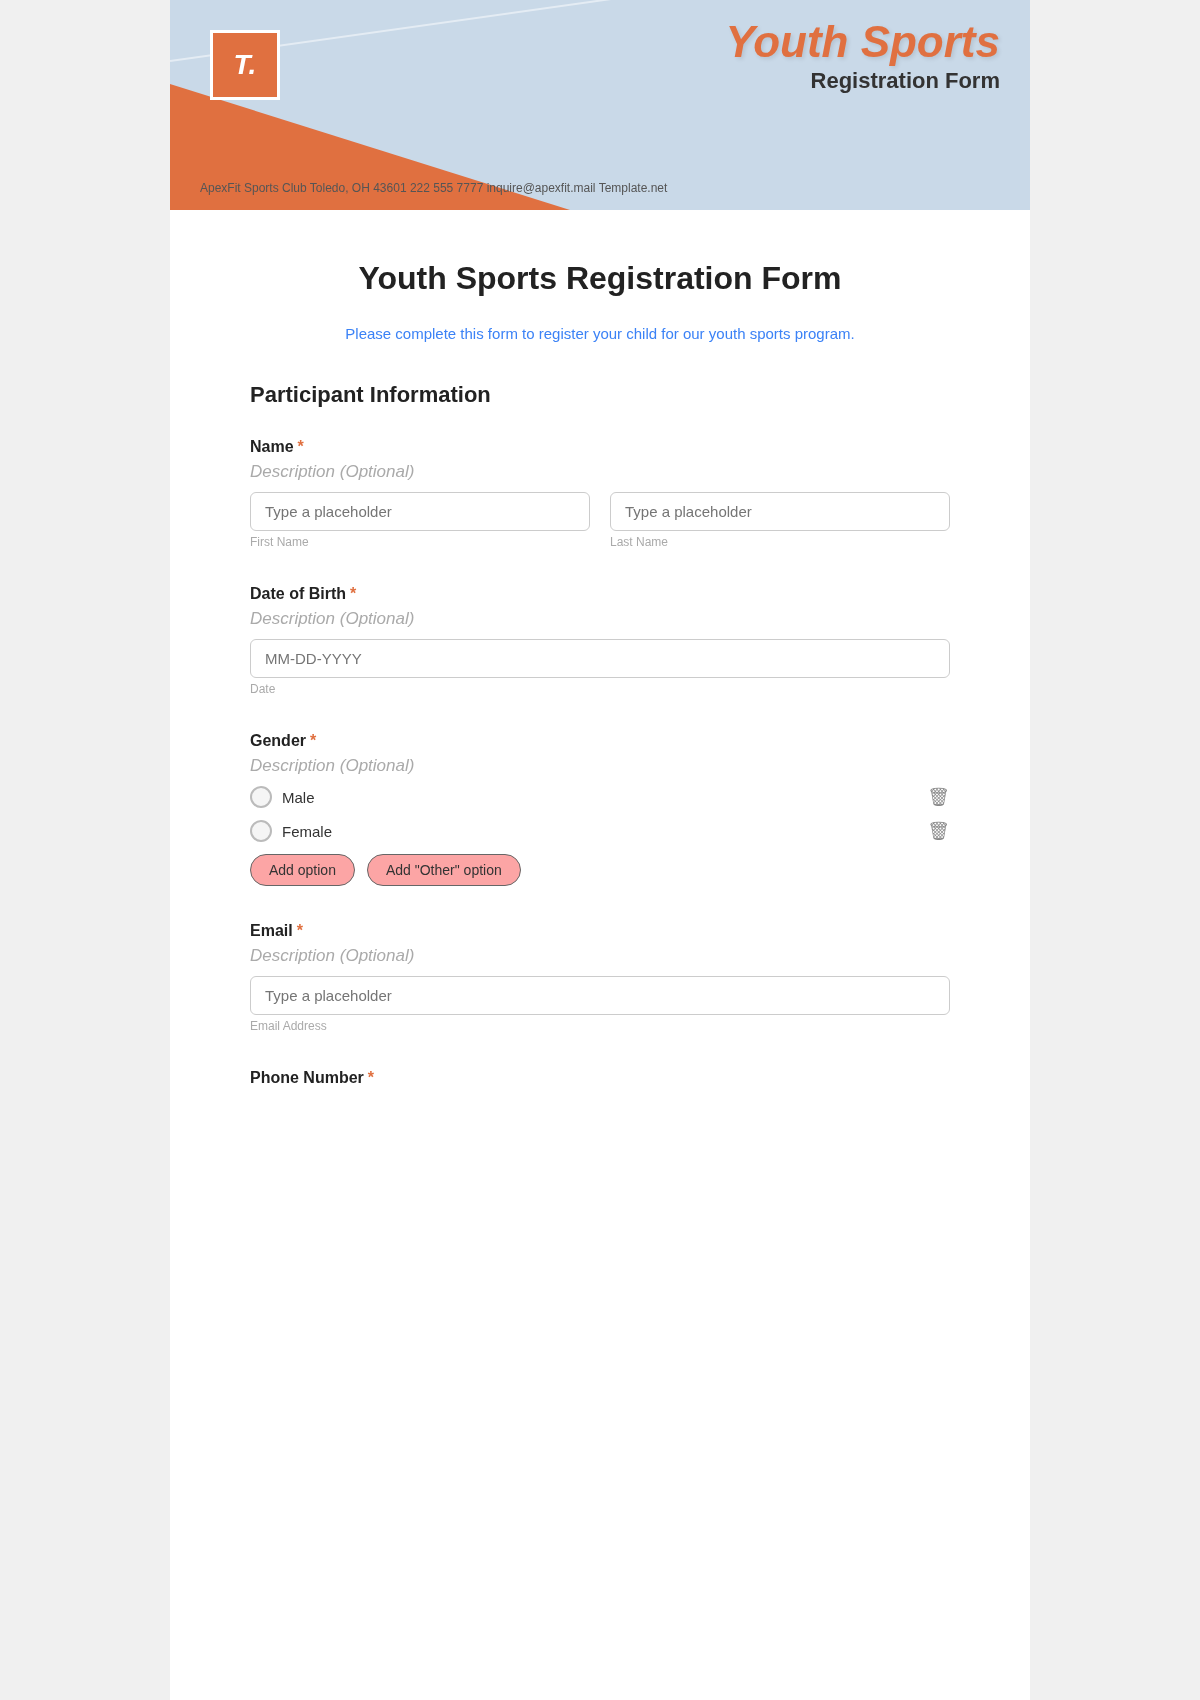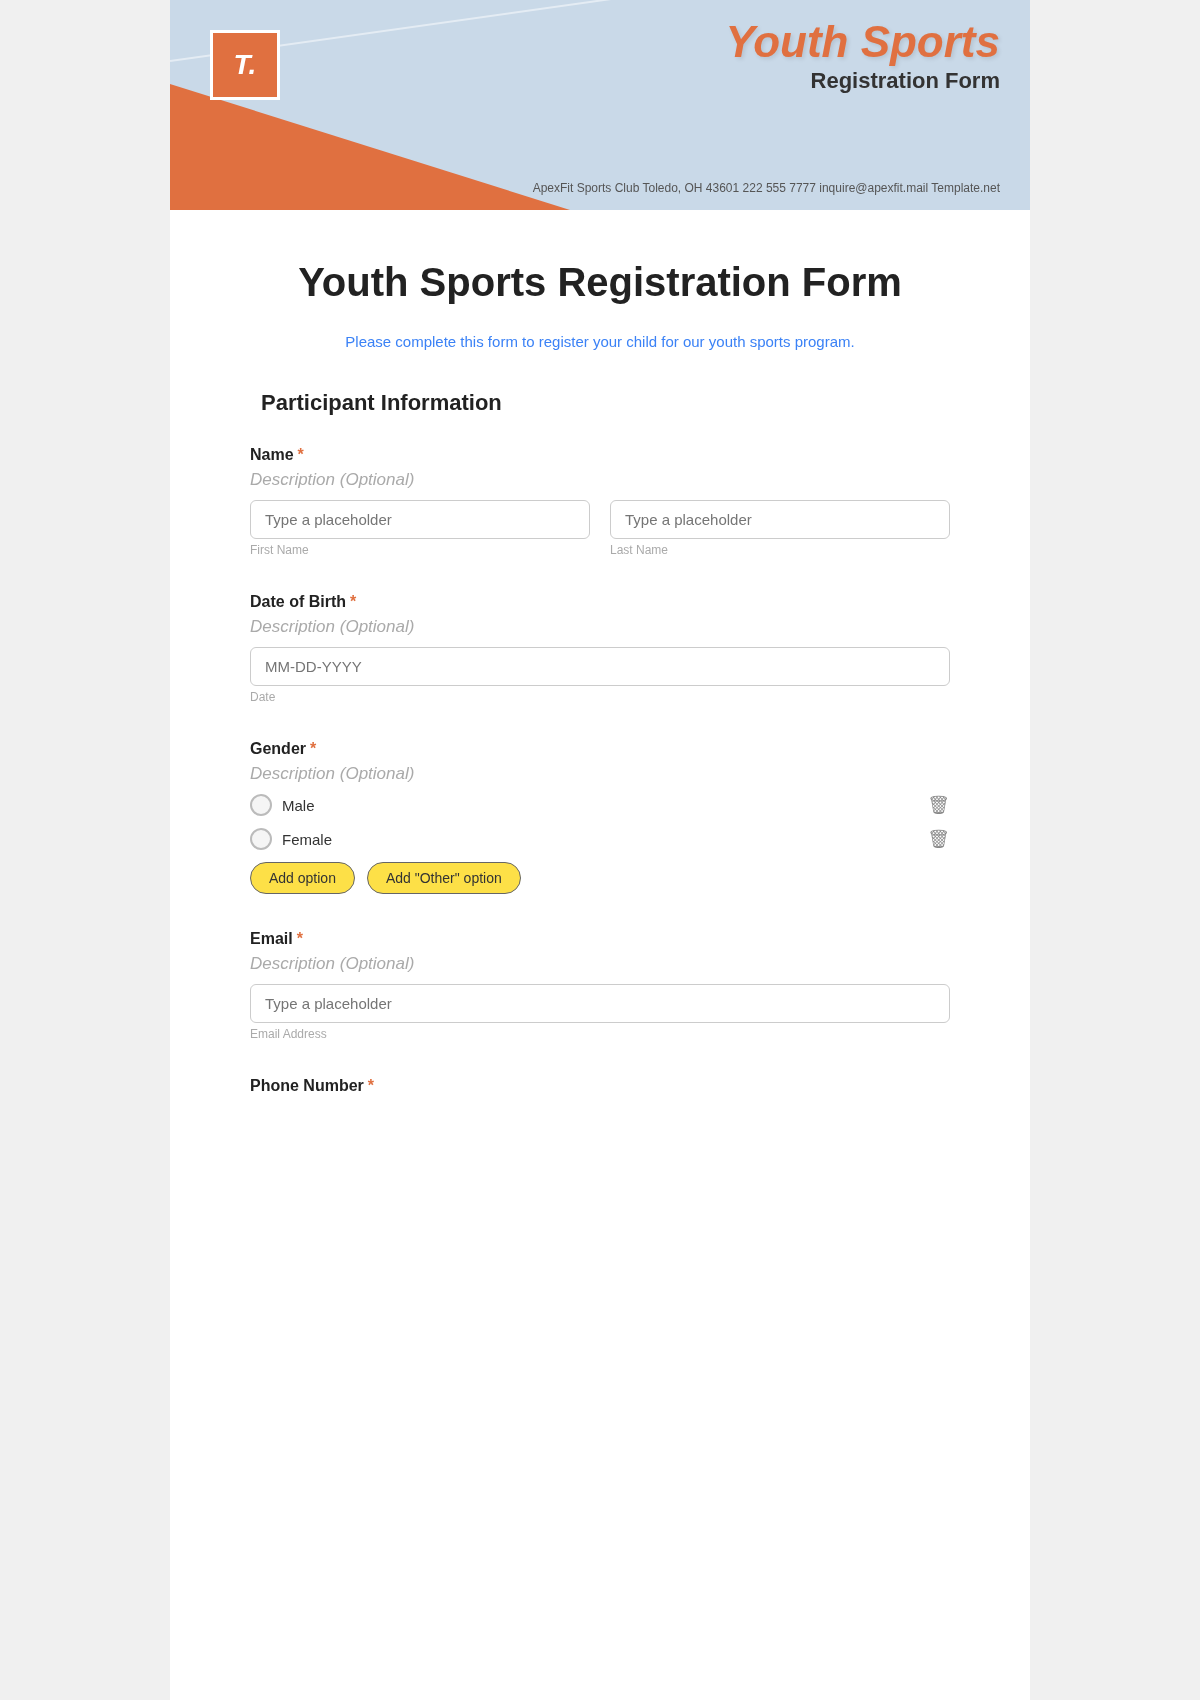--- a/index.html
+++ b/index.html
@@ -93,53 +93,52 @@
       font-weight: 600;
       color: #333;
       margin-top: 4px;
     }
 
     .header-contact {
       position: absolute;
       bottom: 15px;
       right: 30px;
       left: 30px;
-      text-align: right;
+      text-align: left;
       font-size: 12px;
       color: #555;
     }
 
     
     .form-content {
       padding: 50px 80px;
     }
 
     .form-main-title {
-      font-size: 40px;
+      font-size: 32px;
       font-weight: 700;
       color: #222;
       text-align: center;
       margin-bottom: 12px;
     }
 
     .form-description {
       text-align: center;
       color: #3b82f6;
       font-size: 15px;
       margin-bottom: 40px;
       margin-top: 28px;
     }
 
     .section-title {
       font-size: 22px;
       font-weight: 700;
       color: #222;
       margin-bottom: 30px;
       border-bottom: none;
-      margin-left: 11px;
     }
 
     .field-group {
       margin-bottom: 36px;
     }
 
     .field-label {
       font-size: 16px;
       font-weight: 700;
       color: #222;
@@ -222,21 +221,21 @@
 
     
     .add-option-row {
       display: flex;
       gap: 12px;
       margin-top: 8px;
     }
 
     .add-option-btn {
       border: 1.5px solid #666;
-      background: #fde047;
+      background: #fca5a5;
       border-radius: 20px;
       padding: 7px 18px;
       font-size: 14px;
       color: #333;
       cursor: pointer;
       text-align: right;
     }
   </style>
 </head>
 <body>

